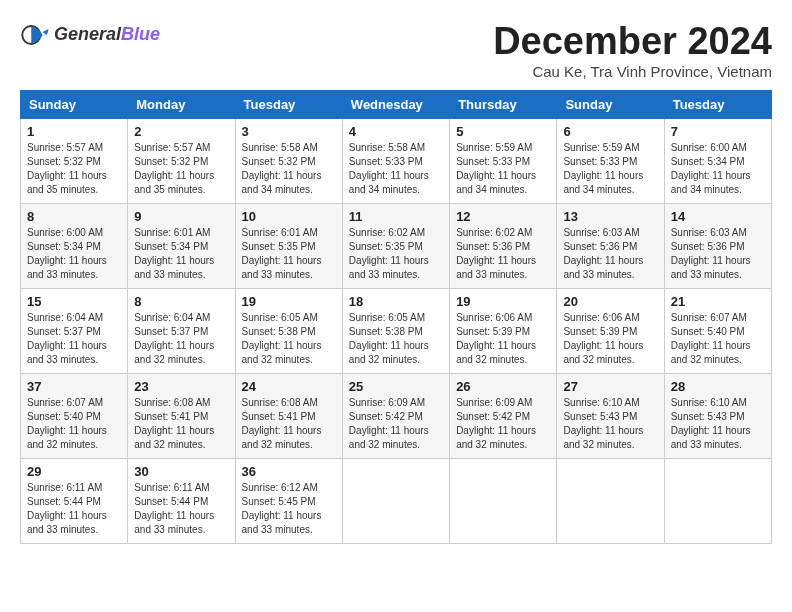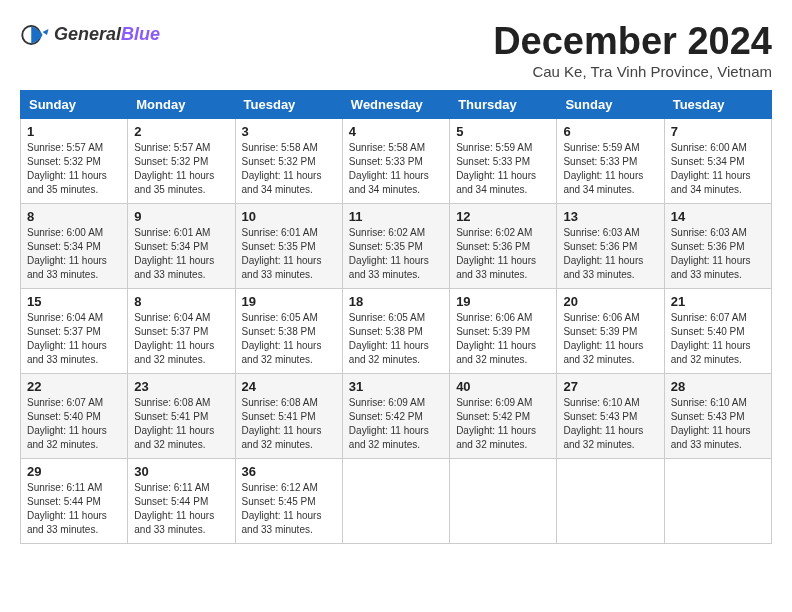--- a/index.html
+++ b/index.html
@@ -217,37 +217,37 @@
         <span class="day-number">20</span>
         <div class="day-info">Sunrise: 6:06 AM<br>Sunset: 5:39 PM<br>Daylight: 11 hours and 32 minutes.</div>
       </td>
         <td>
         <span class="day-number">21</span>
         <div class="day-info">Sunrise: 6:07 AM<br>Sunset: 5:40 PM<br>Daylight: 11 hours and 32 minutes.</div>
       </td>
       </tr>
       <tr class="week-row">
         <td>
-        <span class="day-number">22</span>
+        <span class="day-number">37</span>
         <div class="day-info">Sunrise: 6:07 AM<br>Sunset: 5:40 PM<br>Daylight: 11 hours and 32 minutes.</div>
       </td>
         <td>
         <span class="day-number">23</span>
         <div class="day-info">Sunrise: 6:08 AM<br>Sunset: 5:41 PM<br>Daylight: 11 hours and 32 minutes.</div>
       </td>
         <td>
         <span class="day-number">24</span>
         <div class="day-info">Sunrise: 6:08 AM<br>Sunset: 5:41 PM<br>Daylight: 11 hours and 32 minutes.</div>
       </td>
         <td>
-        <span class="day-number">31</span>
+        <span class="day-number">25</span>
         <div class="day-info">Sunrise: 6:09 AM<br>Sunset: 5:42 PM<br>Daylight: 11 hours and 32 minutes.</div>
       </td>
         <td>
-        <span class="day-number">40</span>
+        <span class="day-number">26</span>
         <div class="day-info">Sunrise: 6:09 AM<br>Sunset: 5:42 PM<br>Daylight: 11 hours and 32 minutes.</div>
       </td>
         <td>
         <span class="day-number">27</span>
         <div class="day-info">Sunrise: 6:10 AM<br>Sunset: 5:43 PM<br>Daylight: 11 hours and 32 minutes.</div>
       </td>
         <td>
         <span class="day-number">28</span>
         <div class="day-info">Sunrise: 6:10 AM<br>Sunset: 5:43 PM<br>Daylight: 11 hours and 33 minutes.</div>
       </td>

